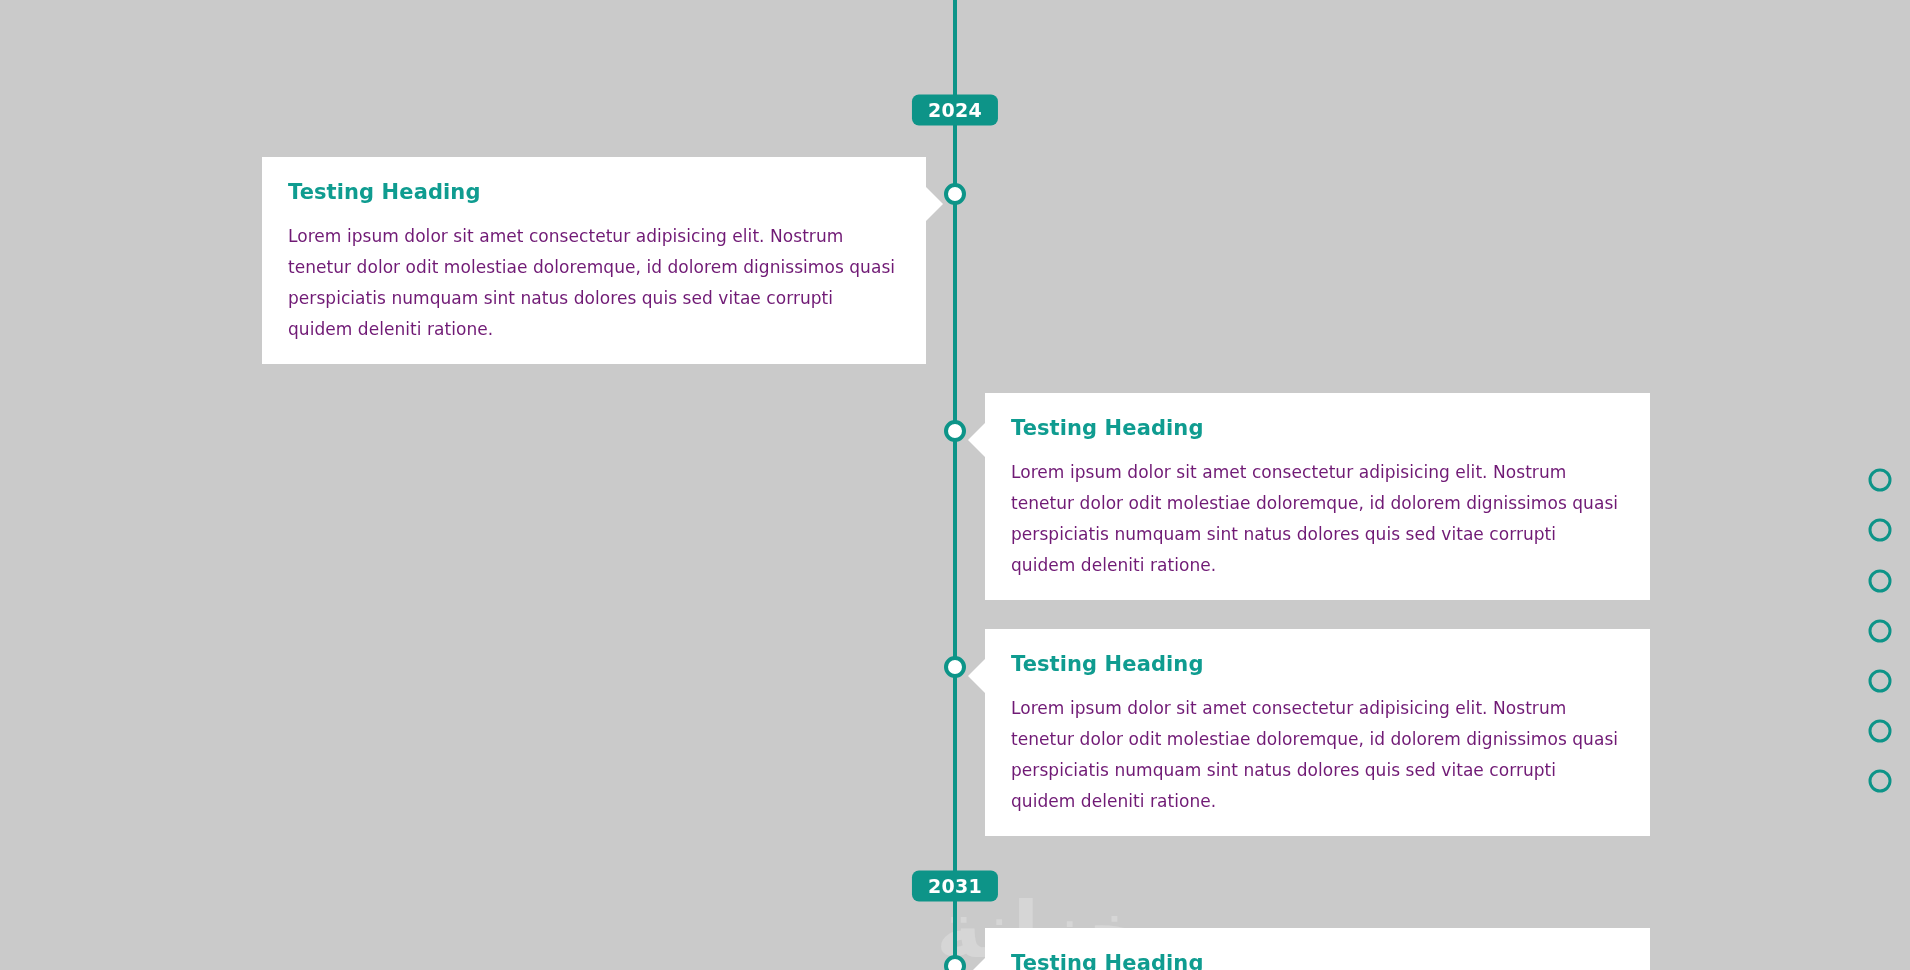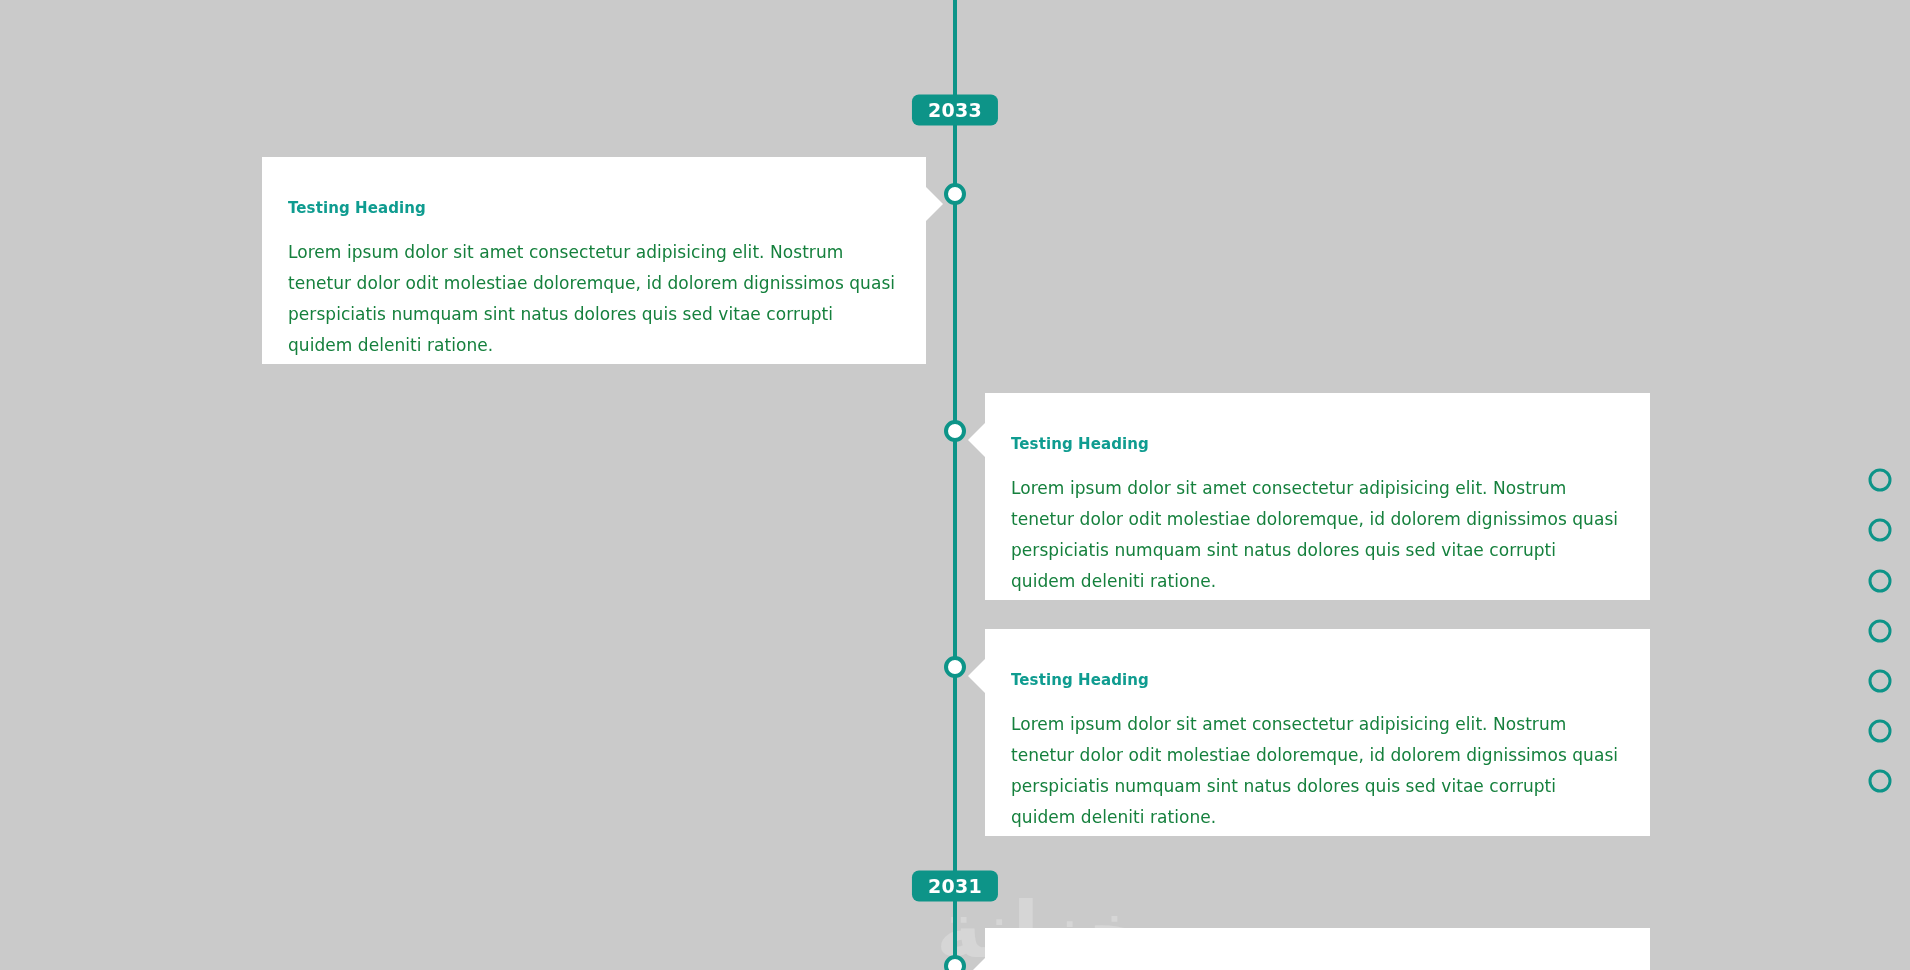--- a/index.html
+++ b/index.html
@@ -84,28 +84,28 @@
   
   .card {
     position: absolute;
     background: #ffffff;
     padding: 22px 26px 26px 26px;
     box-sizing: border-box;
     z-index: 3;
   }
   .card .card-title {
     color: #0f9c90;
-    font-size: 15px;
+    font-size: 21px;
     font-weight: 700;
     line-height: 26px;
-    margin: 16px 0 16px 0;
+    margin: 0 0 16px 0;
     letter-spacing: 0.1px;
   }
   .card .card-body {
-    color: #15803d;
+    color: #701a75;
     font-size: 17px;
     line-height: 31px;
     margin: 0;
     letter-spacing: 0.05px;
   }
   
   .card .arrow {
     position: absolute;
     top: 30px;
     width: 0;
@@ -142,21 +142,21 @@
     box-sizing: content-box;
   }
 </style>
 </head>
 <body>
 
 <div class="watermark">خزانة</div>
 
 <div class="timeline">
   <div class="spine"></div>
-<div class="year-badge" style="left: 955px; top: 110px;">2033</div>
+<div class="year-badge" style="left: 955px; top: 110px;">2024</div>
     <div class="year-badge" style="left: 955px; top: 886px;">2031</div>
     <div class="node" style="left: 955px; top: 194px;"></div>
     <div class="node" style="left: 955px; top: 431px;"></div>
     <div class="node" style="left: 955px; top: 667px;"></div>
     <div class="node" style="left: 955px; top: 966px;"></div>
     <div class="card side-left" style="left: 262px; top: 157px; width: 664px; height: 207px;">
       <div class="arrow"></div>
       <h3 class="card-title">Testing Heading</h3>
       <p class="card-body">Lorem ipsum dolor sit amet consectetur adipisicing elit. Nostrum tenetur dolor odit molestiae doloremque, id dolorem dignissimos quasi perspiciatis numquam sint natus dolores quis sed vitae corrupti quidem deleniti ratione.</p>
     </div>

